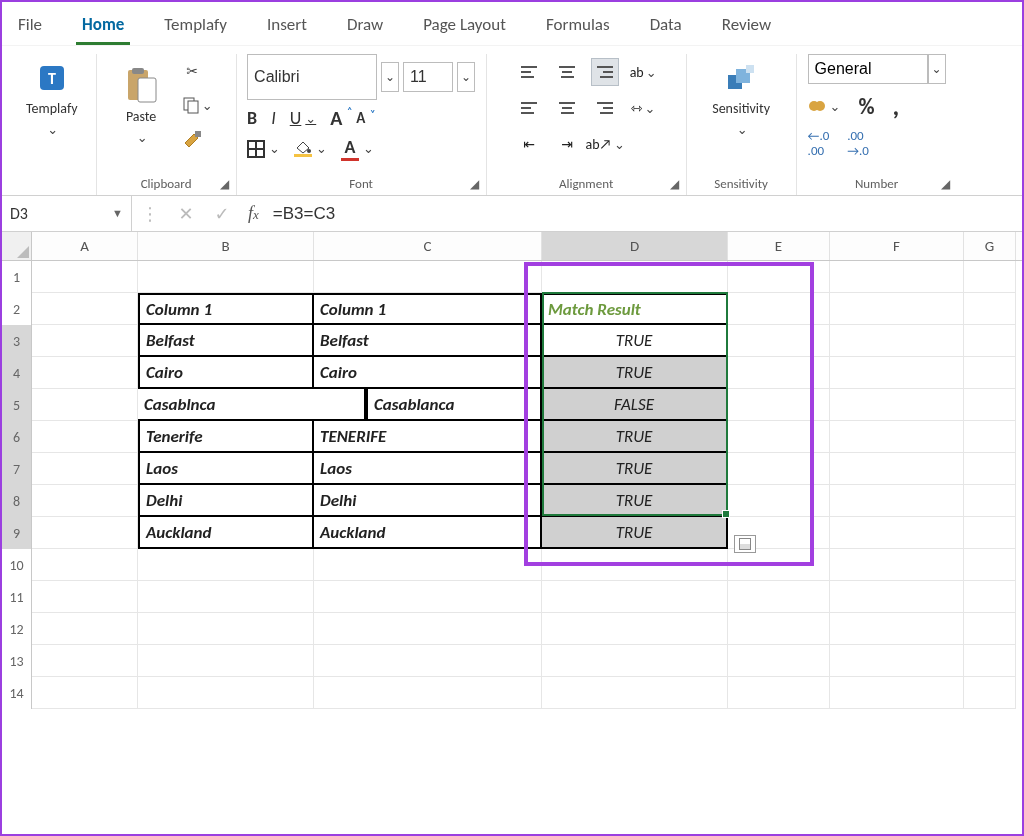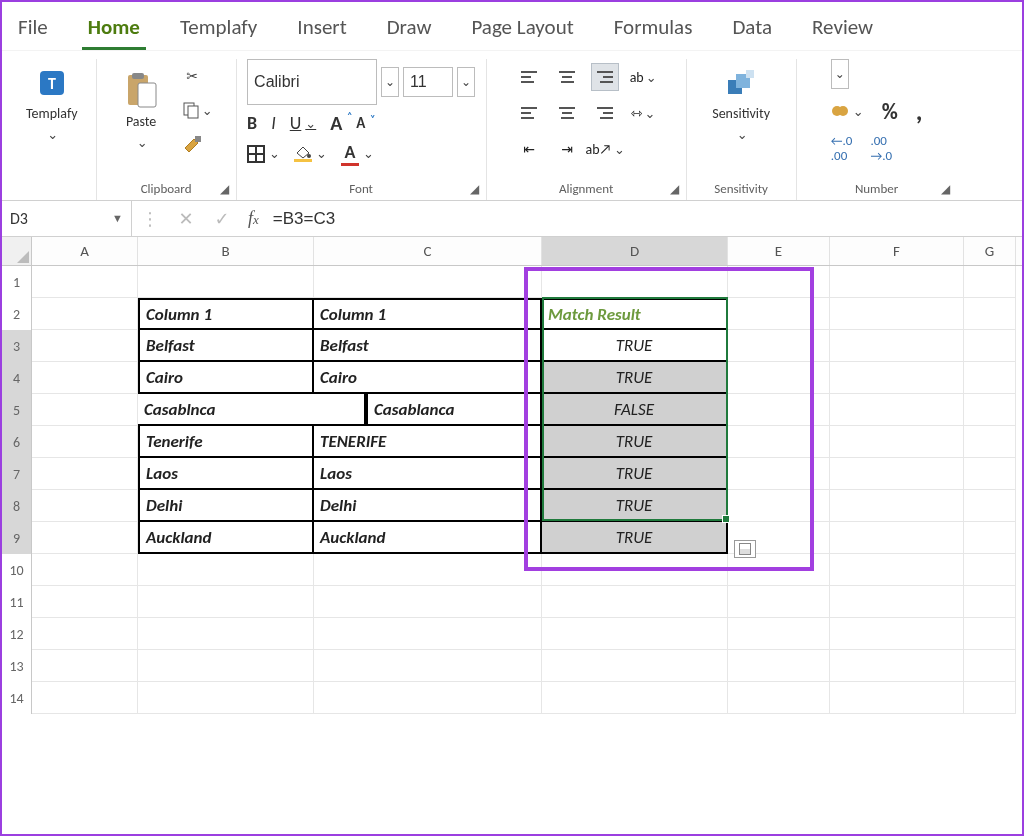--- a/index.html
+++ b/index.html
@@ -14,28 +14,28 @@
     border: 2px solid #9b3fe0;
     overflow: hidden;
   }
 
   
   .menu {
     display: flex;
     align-items: flex-end;
     padding: 6px 0 0 10px;
     gap: 28px;
-    font-size: 21px;
+    font-size: 17px;
     color: #555;
     background: #fff;
     border-bottom: 1px solid #f3f3f3;
   }
   .menu .item { padding: 6px 6px 10px 6px; cursor: pointer; }
   .menu .active {
-    color: #4d7c0f;
+    color: #0369a1;
     font-weight: 600;
     border-bottom: 3px solid #2e7d32;
     padding-bottom: 7px;
   }
 
   
   .ribbon {
     display: flex;
     align-items: stretch;
     background: #fff;
@@ -437,20 +437,21 @@
         <span>Sensitivity</span>
         <span class="caret"></span>
       </div>
     </div>
     <div class="group-label">Sensitivity</div>
   </div>
 
   <div class="group" style="min-width:160px">
     <div style="display:flex;flex-direction:column;">
       <div class="num-row1">
+        <input class="num-format" value="General" style="">
         <div class="drop-arrow">⌄</div>
       </div>
       <div class="num-row2">
         <div class="txt-btn caret">
           <span>
             <svg width="18" height="18">
                 <circle cx="6" cy="9" r="5" fill="#d9a441"></circle>
                 <circle cx="12" cy="9" r="5" fill="#d9a441"></circle>
               </svg>
           </span>

